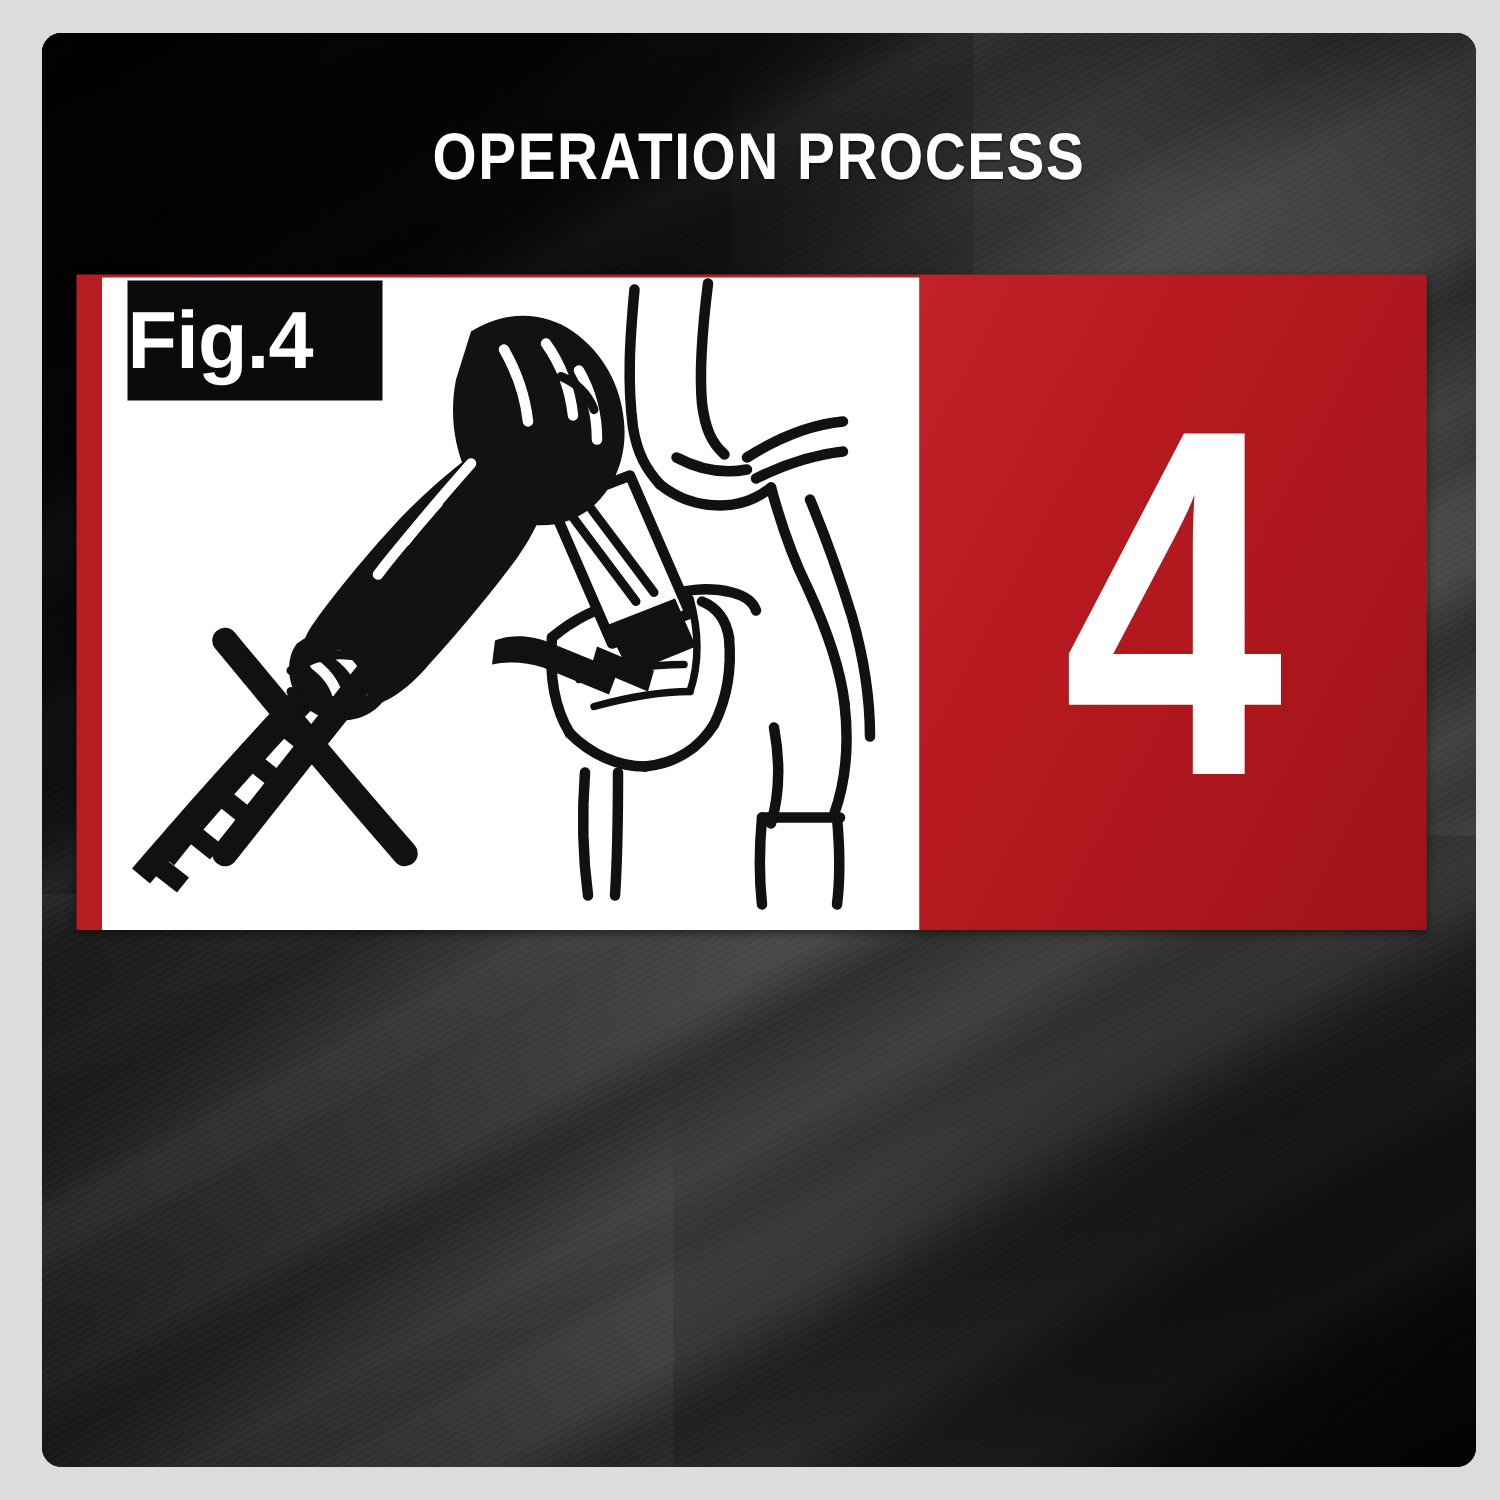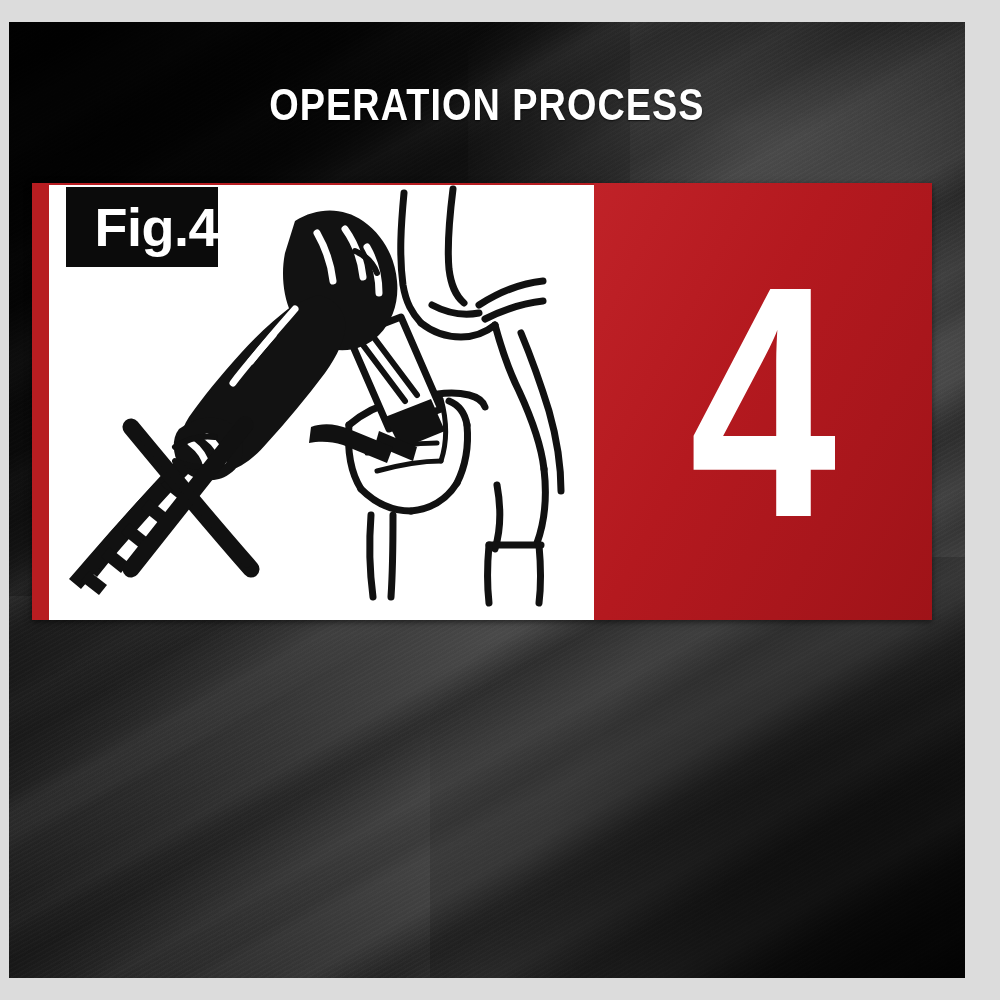--- a/index.html
+++ b/index.html
@@ -18,26 +18,27 @@
   #page {
     position: relative;
     width: 1000px;
     height: 1000px;
     background: #dcdcdc;
   }
 
   
   #stage {
     position: absolute;
-    left: 9px;
+    left: 28px;
     top: 22px;
     width: 956px;
     height: 956px;
     overflow: hidden;
     background: #2b2b2b;
+    border-radius: 13px;
   }
 
   
   #stage .base-a {
     position: absolute;
     inset: 0;
     background:
       linear-gradient(118deg,
         #0a0a0a 0%,
         #141414 12%,
@@ -198,32 +199,31 @@
     width: 100%;
     height: 100%;
     display: block;
   }
 
   
   .fig-label {
     position: absolute;
     left: 17px;
     top: 2px;
-    width: 136px;
+    width: 170px;
     height: 80px;
     background: #0b0b0b;
     color: #ffffff;
     font-family: "Liberation Sans Narrow", "Liberation Sans", sans-serif;
     font-weight: bold;
     font-size: 54px;
     line-height: 80px;
-    text-align: right;
+    text-align: left;
     letter-spacing: -0.5px;
     z-index: 4;
-    padding-left: 16px;
   }
 
   .num-panel {
     position: relative;
     flex: 1 1 auto;
     background:
       linear-gradient(118deg, #c02228 0%, #b4191f 42%, #a9161c 72%, #9f1318 100%);
     overflow: hidden;
   }
   .num-panel .num {

